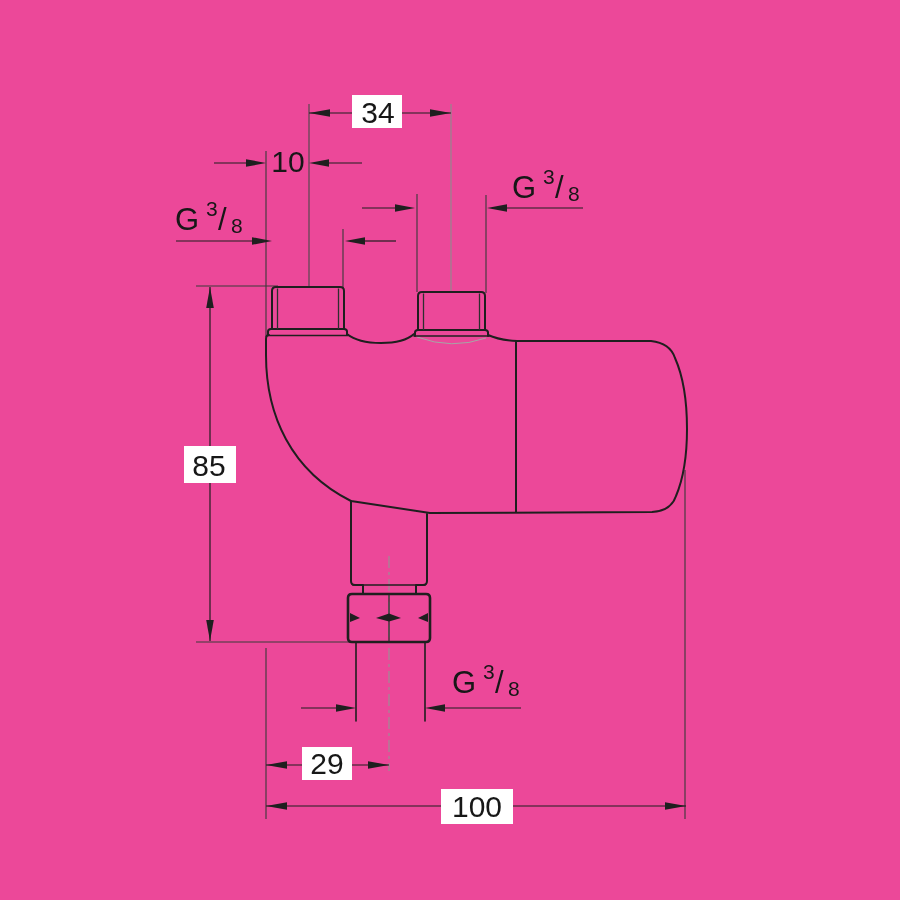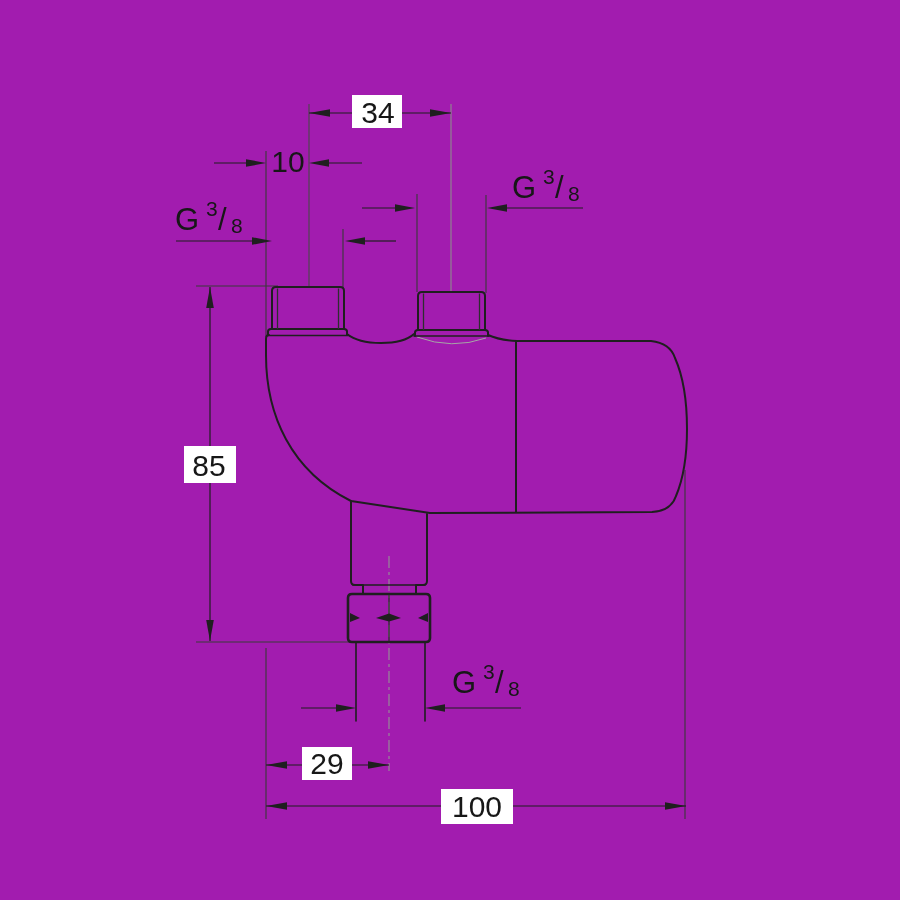--- a/index.html
+++ b/index.html
@@ -4,21 +4,21 @@
 <style>
   html, body {
     margin: 0;
     padding: 0;
     background: #ffffff;
   }
   .canvas {
     position: relative;
     width: 900px;
     height: 900px;
-    background: #a21caf;
+    background: #ec4899;
     overflow: hidden;
     font-family: "Liberation Sans", sans-serif;
   }
   svg { display: block; }
 
   
   .outline   { fill: none; stroke: #1f1f1f; stroke-width: 2;   stroke-linejoin: round; stroke-linecap: round; }
   .outline-hvy { fill: none; stroke: #1f1f1f; stroke-width: 2.6; stroke-linejoin: round; }
   .edge-med  { fill: none; stroke: #1f1f1f; stroke-width: 1.6; stroke-linecap: round; }
   .inner-thin{ fill: none; stroke: #2e2e2e; stroke-width: 1.3; }

